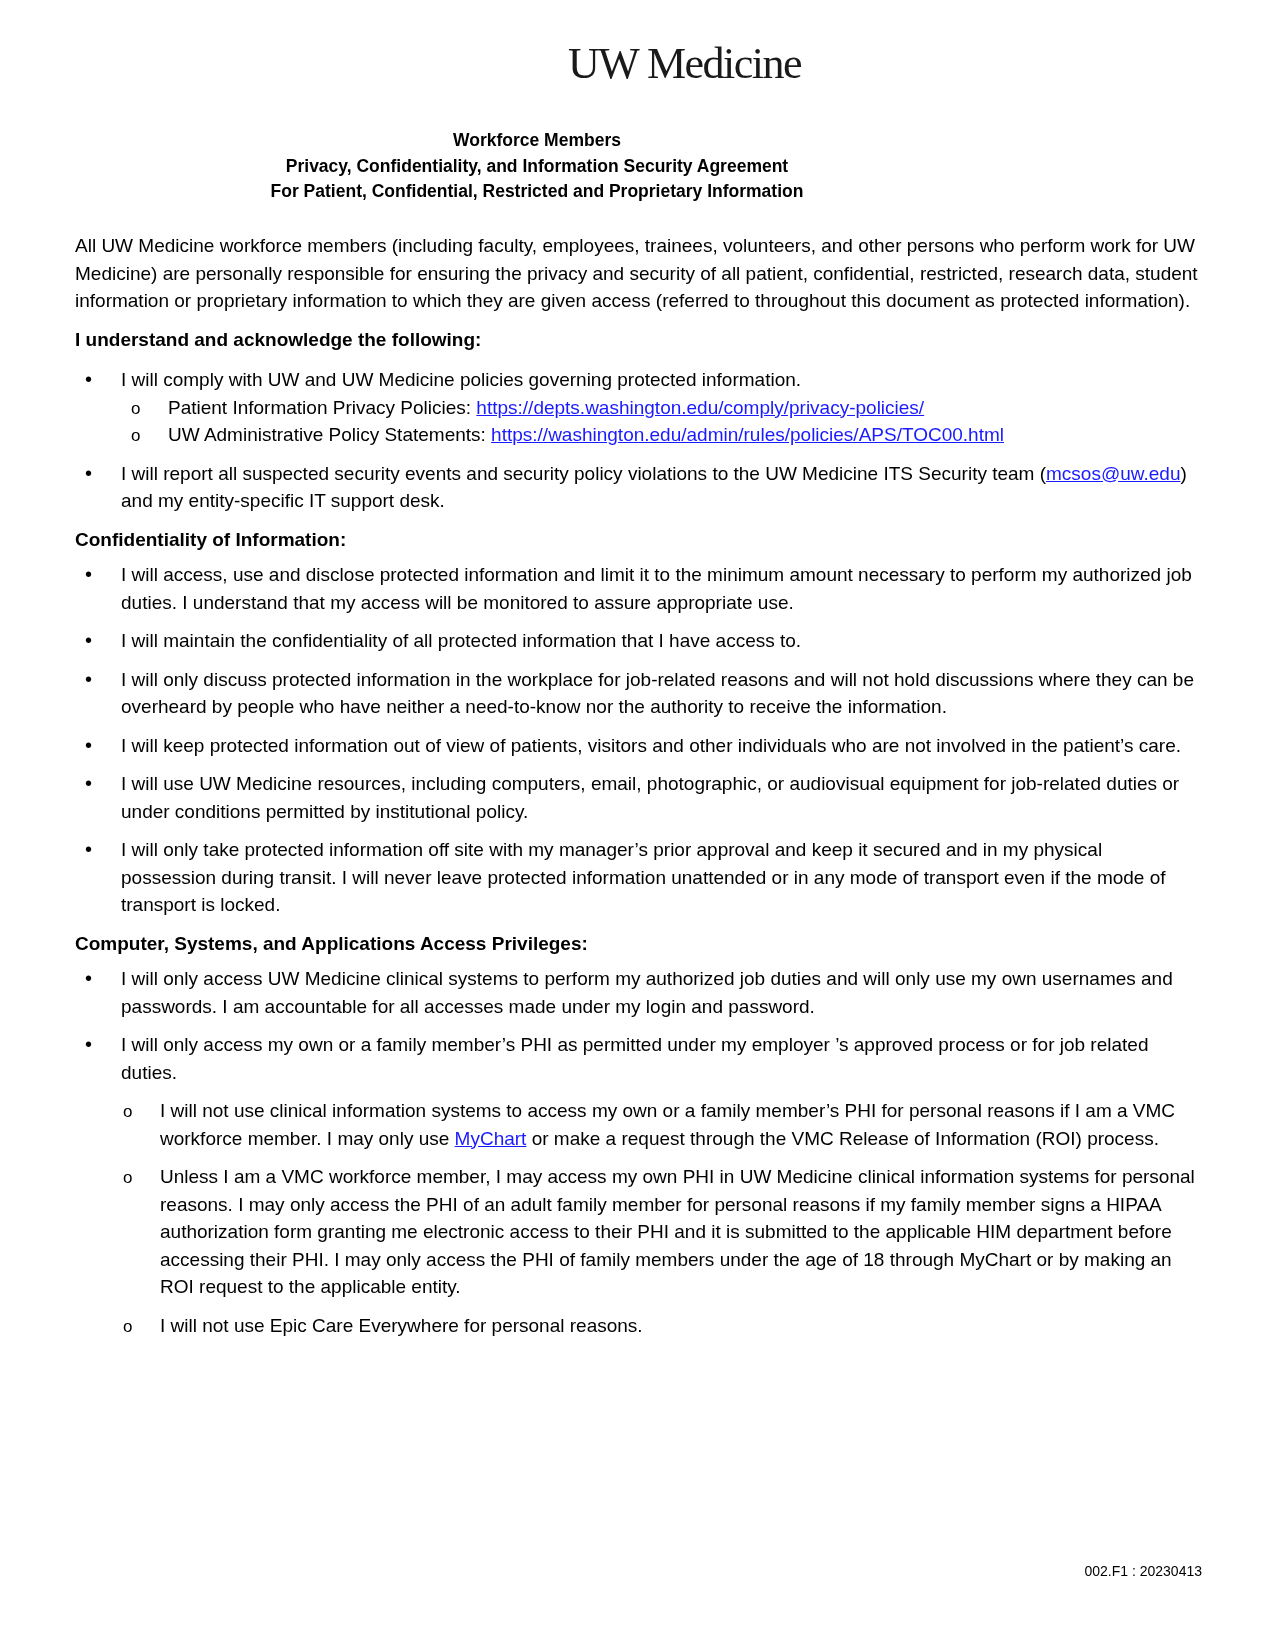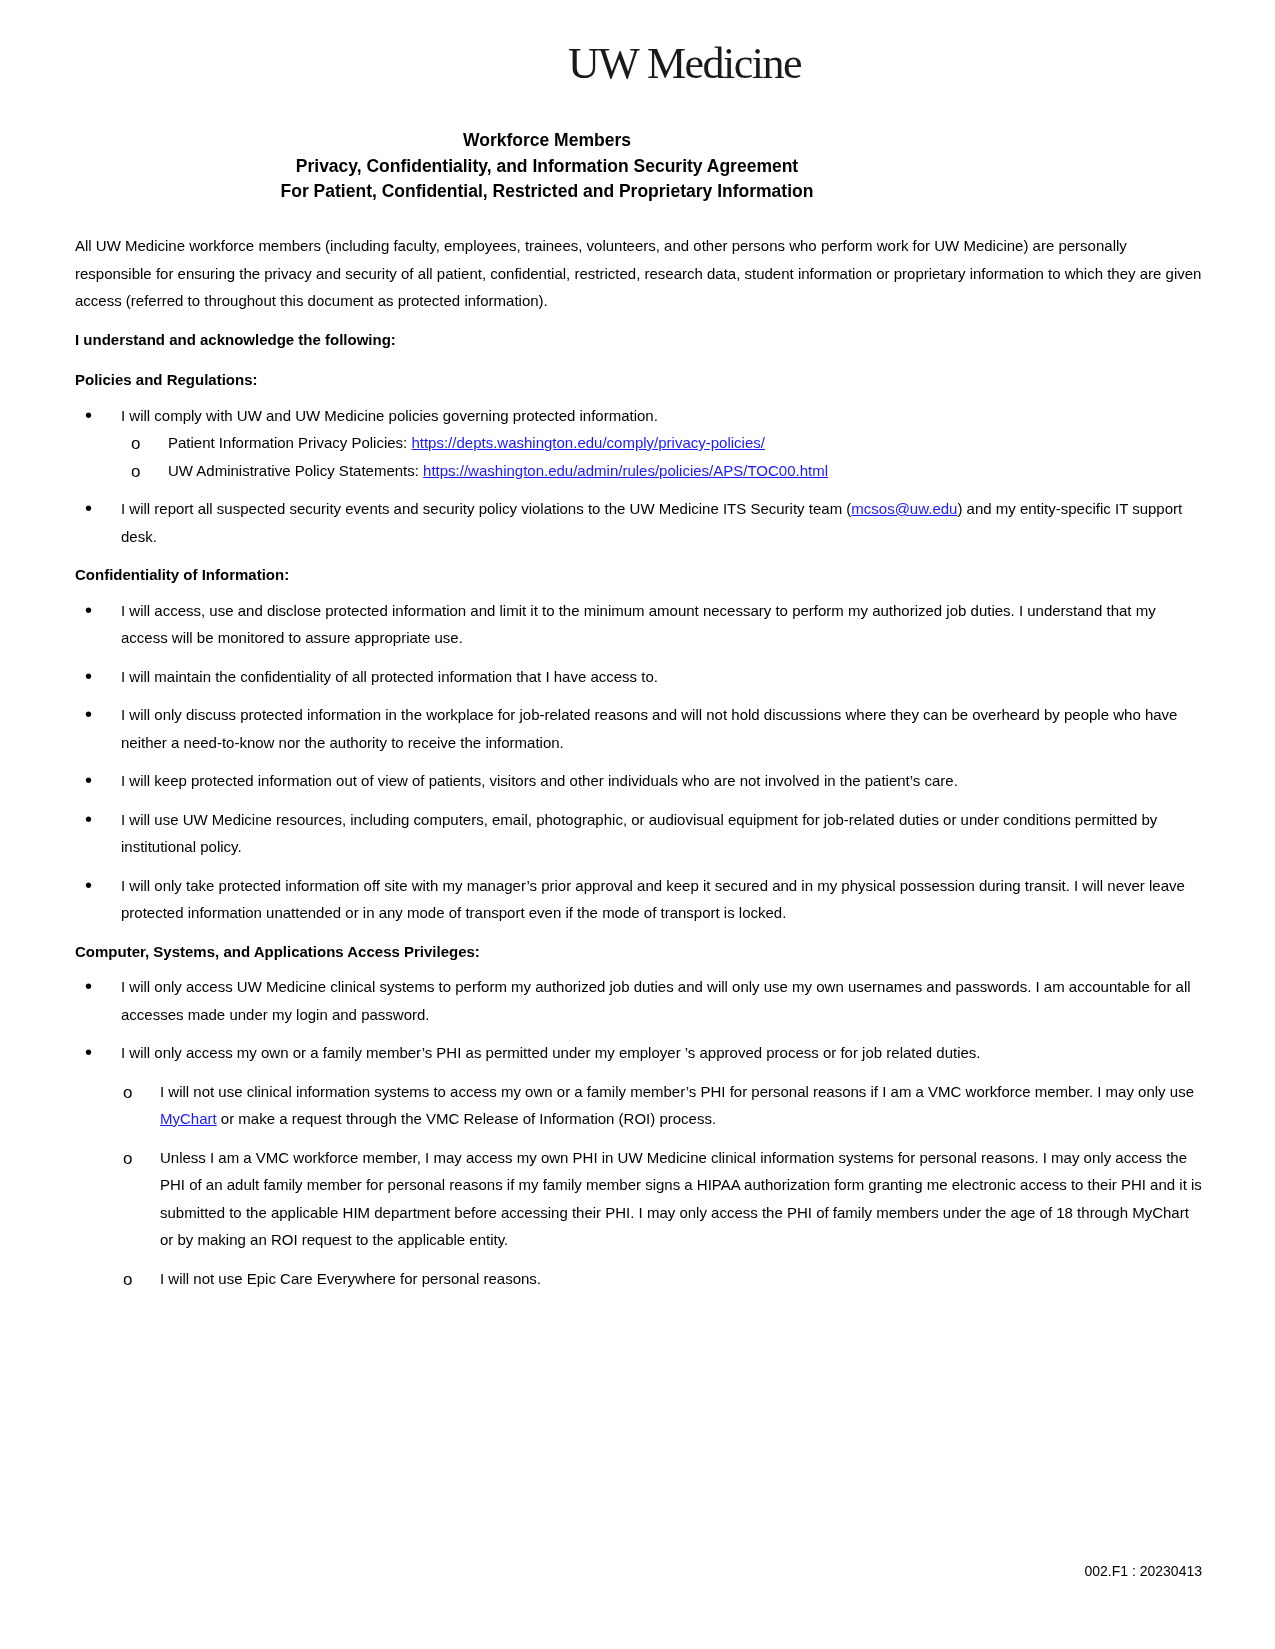--- a/index.html
+++ b/index.html
@@ -7,26 +7,26 @@
     width: 1275px; height: 1649px; position: relative; overflow: hidden;
     font-family: "Liberation Sans", sans-serif; color: #000;
   }
   .logo {
     position: absolute; top: 38px; left: 0; width: 1275px; text-align: center;
     font-family: "Liberation Serif", serif; font-size: 44px; letter-spacing: -1.5px;
     color: #1a1a1a;
     padding-left: 47px;
   }
   .titles {
-    position: absolute; top: 128px; left: 14px; width: 1066px; text-align: center;
+    position: absolute; top: 128px; left: 4px; width: 1066px; text-align: center;
     font-weight: bold; font-size: 17.5px; line-height: 25.5px;
   }
   .content {
     position: absolute; top: 232px; left: 75px; width: 1130px;
-    font-size: 15px; line-height: 27.5px;
+    font-size: 19px; line-height: 27.5px;
   }
   p { margin: 0 0 11px 0; }
   .h { font-weight: bold; margin: 0 0 2px 0; }
   .ack { font-weight: bold; margin: 0 0 13px 0; }
   ul.bul { list-style: none; margin: 8px; padding: 0; }
   ul.bul > li { position: relative; padding-left: 38px; margin-bottom: 11px; }
   ul.bul > li::before {
     content: "\2022"; position: absolute; left: 2px; top: 0; font-size: 20px;
   }
   ul.sub { list-style: none; margin: 0; padding: 0; }
@@ -49,21 +49,20 @@
 <div class="titles">
   <div>Workforce Members</div>
   <div>Privacy, Confidentiality, and Information Security Agreement</div>
   <div>For Patient, Confidential, Restricted and Proprietary Information</div>
 </div>
 
 <div class="content">
   <p>All UW Medicine workforce members (including faculty, employees, trainees, volunteers, and other persons who perform work for UW Medicine) are personally responsible for ensuring the privacy and security of all patient, confidential, restricted, research data, student information or proprietary information to which they are given access (referred to throughout this document as protected information).</p>
   <p class="ack">I understand and acknowledge the following:</p>
 
-  <div class="h">Policies and Regulations:</div>
   <ul class="bul">
     <li>
       <span>I will comply with UW and UW Medicine policies governing protected information.</span>
       <ul class="sub tight" style="margin-left:-38px;">
         <li>
           <span>Patient Information Privacy Policies: </span><a>https://depts.washington.edu/comply/privacy-policies/</a>
         </li>
         <li>
           <span>UW Administrative Policy Statements: </span><a>https://washington.edu/admin/rules/policies/APS/TOC00.html</a>
         </li>

